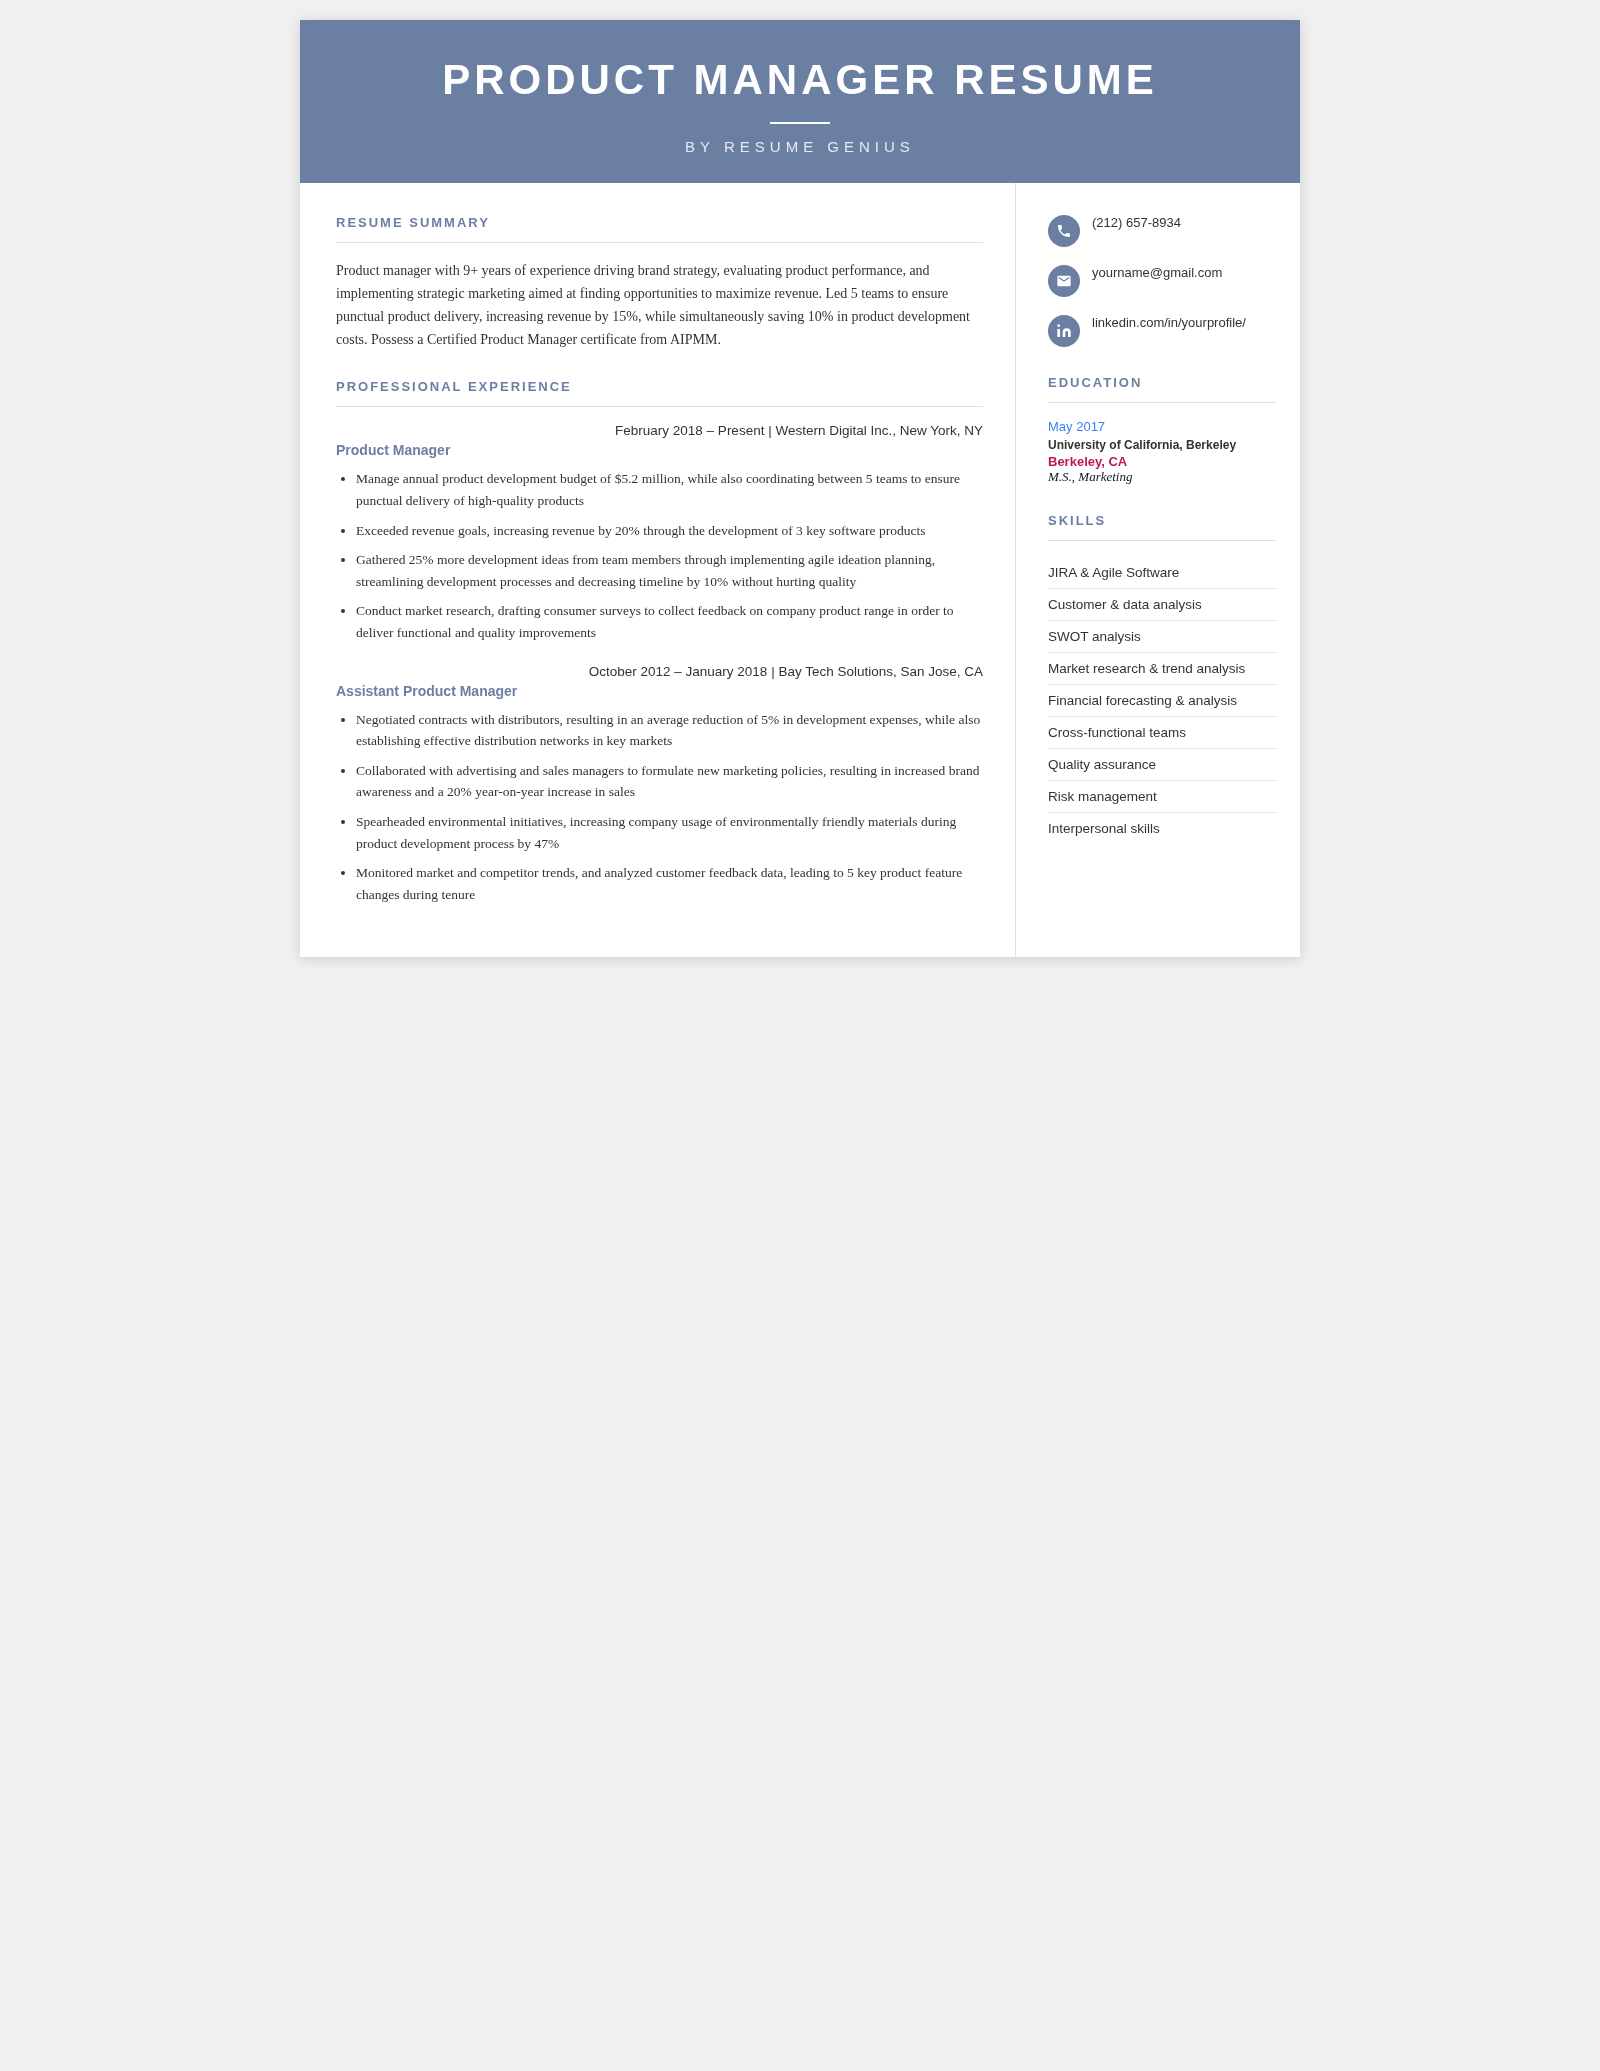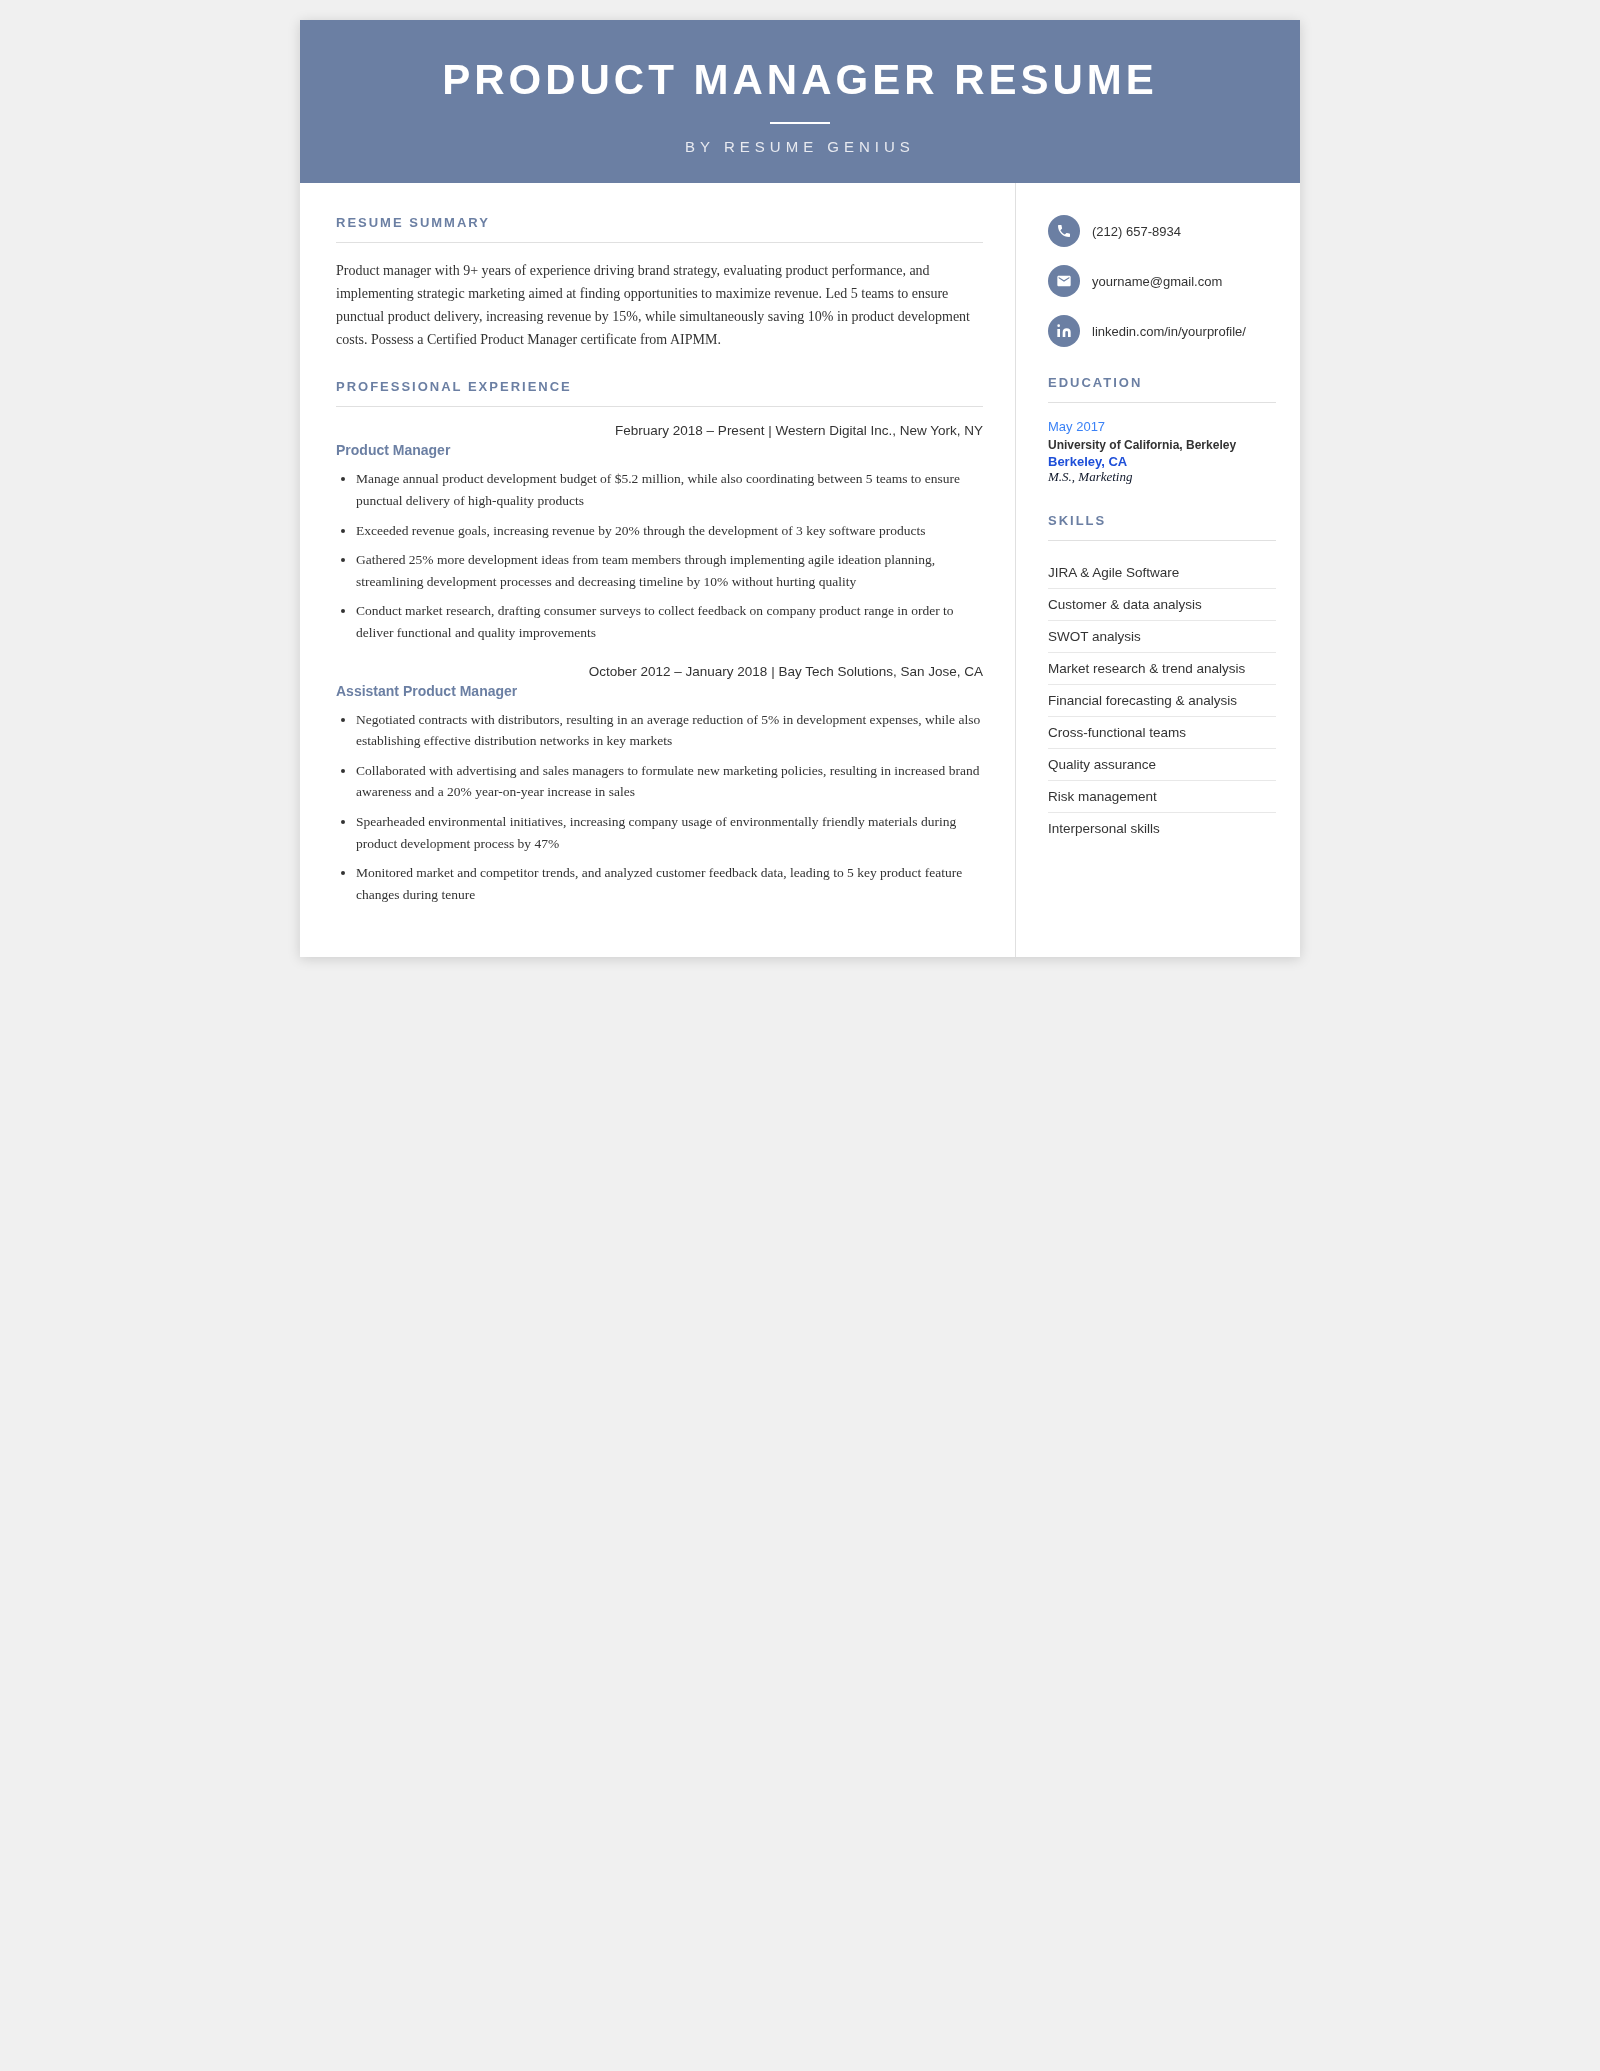--- a/index.html
+++ b/index.html
@@ -102,21 +102,20 @@
       line-height: 1.6;
       color: #333;
       margin-bottom: 8px;
     }
     .exp-block {
       margin-bottom: 18px;
     }
     
     .contact-item {
       display: flex;
-      align-items: center;
       gap: 12px;
       margin-bottom: 18px;
     }
     .contact-icon {
       width: 32px;
       height: 32px;
       border-radius: 50%;
       background: #6b7fa3;
       display: flex;
       align-items: center;
@@ -148,21 +147,21 @@
     .edu-school {
       font-size: 12px;
       font-weight: 700;
       color: #333;
       font-family: 'Arial', sans-serif;
       line-height: 1.4;
     }
     .edu-location {
       font-size: 13px;
       font-weight: 700;
-      color: #1d4ed8;
+      color: #be185d;
       font-family: 'Arial', sans-serif;
     }
     .edu-degree {
       font-size: 13px;
       color: #0f172a;
       font-style: italic;
       font-family: 'Georgia', serif;
     }
     .skill-item {
       font-size: 13.5px;

